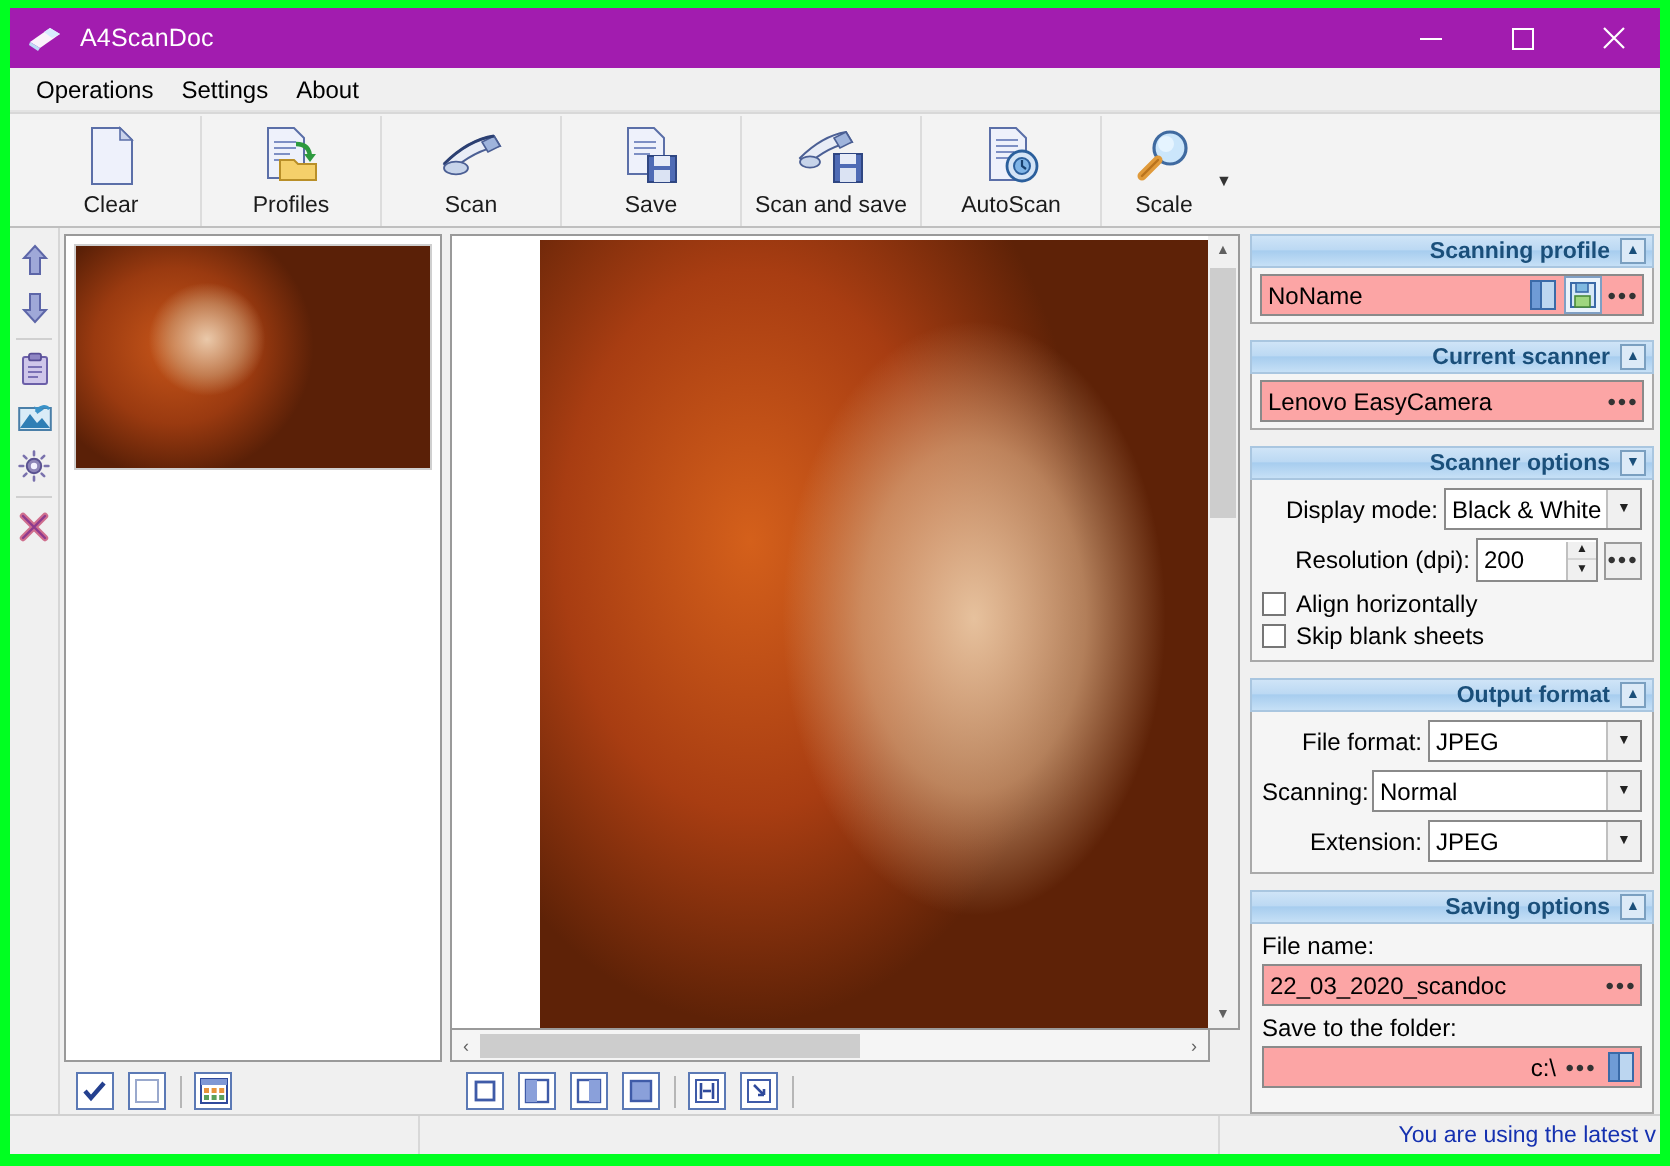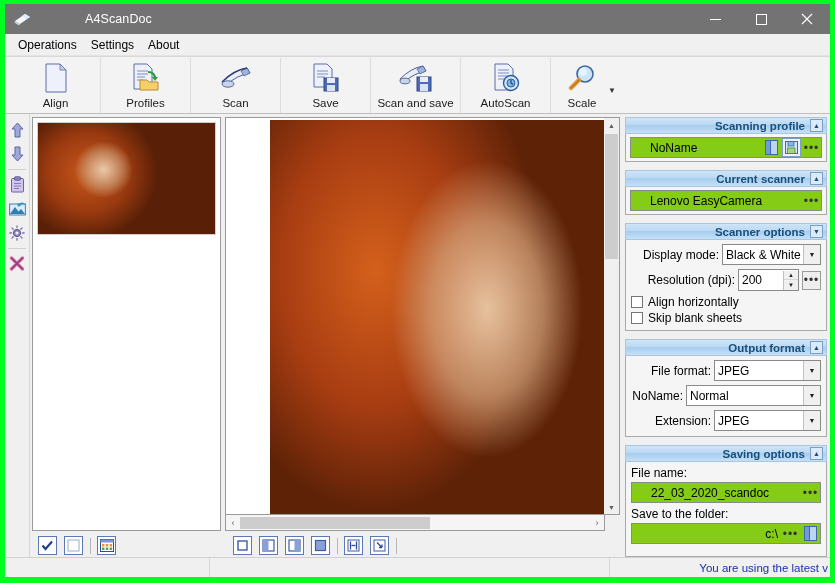--- a/index.html
+++ b/index.html
@@ -17,24 +17,23 @@
     position: absolute;
     left: 5px; top: 4px;
     width: 825px; height: 573px;
     background: #f0f0f0;
     display: flex; flex-direction: column;
     overflow: hidden;
   }
 
   
   #titlebar {
-    height: 30px; background: #737373; color:#fff;
+    height: 30px; background: #a21caf; color:#fff;
     display:flex; align-items:center; flex:0 0 30px;
     user-select:none;
-    gap:45px;
   }
   #app-icon { width:20px; height:20px; margin-left:8px; margin-right:7px; position:relative; }
   #title-text { font-size:12.5px; letter-spacing:.1px; }
   #winbtns { margin-left:auto; display:flex; height:30px; }
   .winbtn {
     width:46px; height:30px; display:flex; align-items:center; justify-content:center;
     color:#fff; font-size:13px; font-family:"DejaVu Sans", sans-serif;
   }
 
   
@@ -131,22 +130,22 @@
     display:flex; align-items:center; justify-content:center; font-size:7px; color:#1a4f7a;
   }
   .grp-box { border:1px solid #a9a9a9; border-top:none; background:#f5f5f5; padding:4px 5px 5px 5px; }
 
   .row { display:flex; align-items:center; margin-bottom:4px; }
   .row:last-child { margin-bottom:0; }
   .lbl { font-size:12px; color:#000; white-space:nowrap; }
   .lbl-r { text-align:right; }
 
   .txtbox {
-    flex:1 1 auto; height:21px; border:1px solid #8a8a8a; background:#84cc16;
-    display:flex; align-items:center; padding-left:19px; font-size:12px; min-width:0;
+    flex:1 1 auto; height:21px; border:1px solid #8a8a8a; background:#fca5a5;
+    display:flex; align-items:center; padding-left:3px; font-size:12px; min-width:0;
   }
   .txtbox .val { flex:1 1 auto; overflow:hidden; white-space:nowrap; }
 
   .mini-btn {
     width:19px; height:19px; border:1px solid #9a9a9a; background:#eee;
     display:flex; align-items:center; justify-content:center; margin-left:1px; flex:0 0 auto;
   }
   .dots { font-size:12px; letter-spacing:1px; line-height:8px; color:#333; }
 
   .combo {
@@ -242,21 +241,21 @@
 
   <div id="toolbar">
 
     <div class="tb-btn">
       <div class="tb-ico">
         <svg width="26" height="30" viewBox="0 0 26 30">
           <path d="M3 1 H17 L23 7 V29 H3 Z" fill="#eef1fb" stroke="#5b6fa8" stroke-width="1"></path>
           <path d="M17 1 L23 7 H17 Z" fill="#c9d3ec" stroke="#5b6fa8" stroke-width=".8"></path>
         </svg>
       </div>
-      <div class="tb-lbl">Align</div>
+      <div class="tb-lbl">Clear</div>
     </div>
 
     <div class="tb-btn">
       <div class="tb-ico">
         <svg width="30" height="30" viewBox="0 0 30 30">
           <path d="M3 1 H16 L21 6 V26 H3 Z" fill="#eef1fb" stroke="#5b6fa8" stroke-width="1"></path>
           <g stroke="#7d8fc4" stroke-width="1">
             <path d="M6 8 H17 M6 11 H17 M6 14 H14 M6 17 H12"></path>
           </g>
           <path d="M9 17 H16 L18 19 H27 V27 H9 Z" fill="#f5d06a" stroke="#b98f28" stroke-width="1"></path>
@@ -576,21 +575,21 @@
       </div>
       <div class="grp-box">
         <div class="row">
           <span class="lbl lbl-r" style="width:80px;">File format:</span>
           <div class="combo" style="flex:1 1 auto; margin-left:3px;">
             <span class="cval">JPEG</span>
             <span class="combo-arrow">▼</span>
           </div>
         </div>
         <div class="row">
-          <span class="lbl lbl-r" style="width:52px;">NoName:</span>
+          <span class="lbl lbl-r" style="width:52px;">Scanning:</span>
           <div class="combo" style="flex:1 1 auto; margin-left:3px;">
             <span class="cval">Normal</span>
             <span class="combo-arrow">▼</span>
           </div>
         </div>
         <div class="row">
           <span class="lbl lbl-r" style="width:80px;">Extension:</span>
           <div class="combo" style="flex:1 1 auto; margin-left:3px;">
             <span class="cval">JPEG</span>
             <span class="combo-arrow">▼</span>

